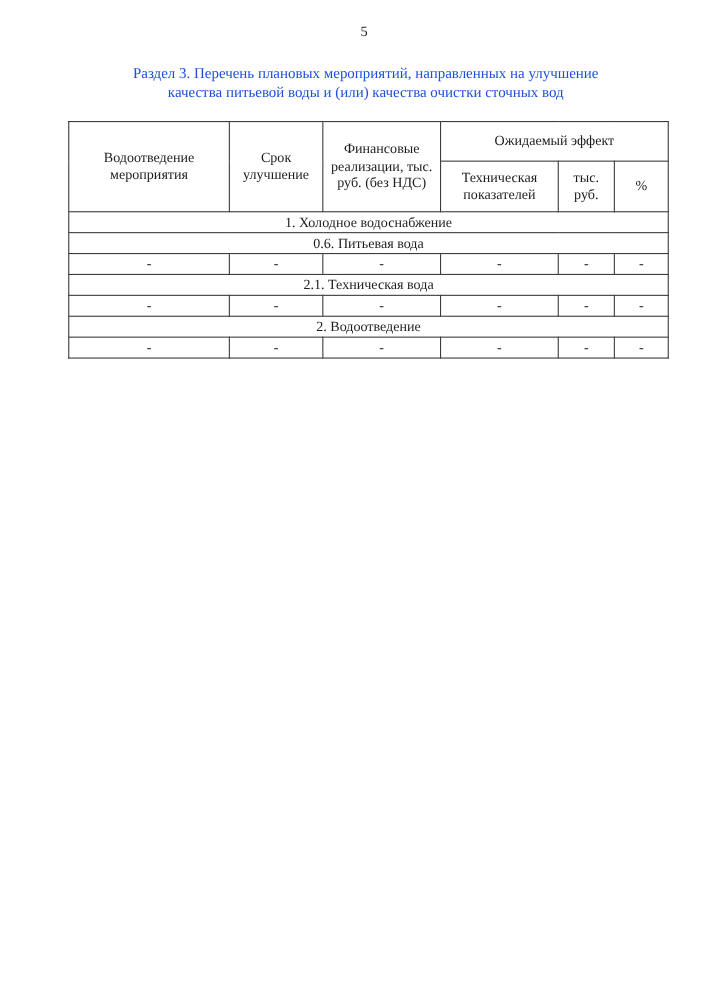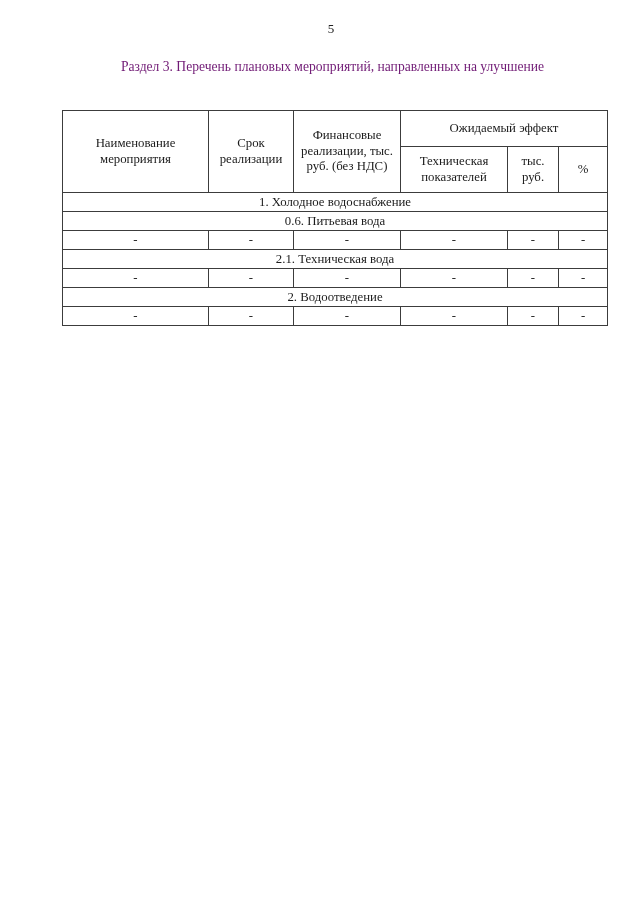--- a/index.html
+++ b/index.html
@@ -22,21 +22,21 @@
     text-align: center;
     font-size: 13px;
     color: #222;
   }
   .doc-title {
     position: absolute;
     top: 58px; left: 25px; width: 615px;
     text-align: center;
     font-size: 13.6px;
     line-height: 17px;
-    color: #701a75;
+    color: #1d4ed8;
   }
   table.main-table {
     position: absolute;
     top: 110px; left: 62px;
     width: 545px;
     border-collapse: collapse;
     table-layout: fixed;
   }
   .main-table th, .main-table td {
     border: 1px solid #3c3c3c;
@@ -56,35 +56,36 @@
 </style>
 </head>
 <body>
 
 <div class="page">
 
   <div class="page-number">5</div>
 
   <div class="doc-title">
     <div>Раздел 3. Перечень плановых мероприятий, направленных на улучшение</div>
+    <div>качества питьевой воды и (или) качества очистки сточных вод</div>
   </div>
 
   <table class="main-table">
     <colgroup>
       <col style="width:146px">
       <col style="width:85px">
       <col style="width:107px">
       <col style="width:107px">
       <col style="width:51px">
       <col style="width:49px">
     </colgroup>
     <thead>
       <tr>
-        <th class="tall" rowspan="2">Наименование мероприятия</th>
-        <th class="tall" rowspan="2">Срок реализации</th>
+        <th class="tall" rowspan="2">Водоотведение мероприятия</th>
+        <th class="tall" rowspan="2">Срок улучшение</th>
         <th class="tall" rowspan="2">Финансовые реализации, тыс. руб. (без НДС)</th>
         <th colspan="3">Ожидаемый эффект</th>
       </tr>
       <tr class="subhead">
         <th>Техническая показателей</th>
         <th>тыс. руб.</th>
         <th>%</th>
       </tr>
     </thead>
     <tbody>

